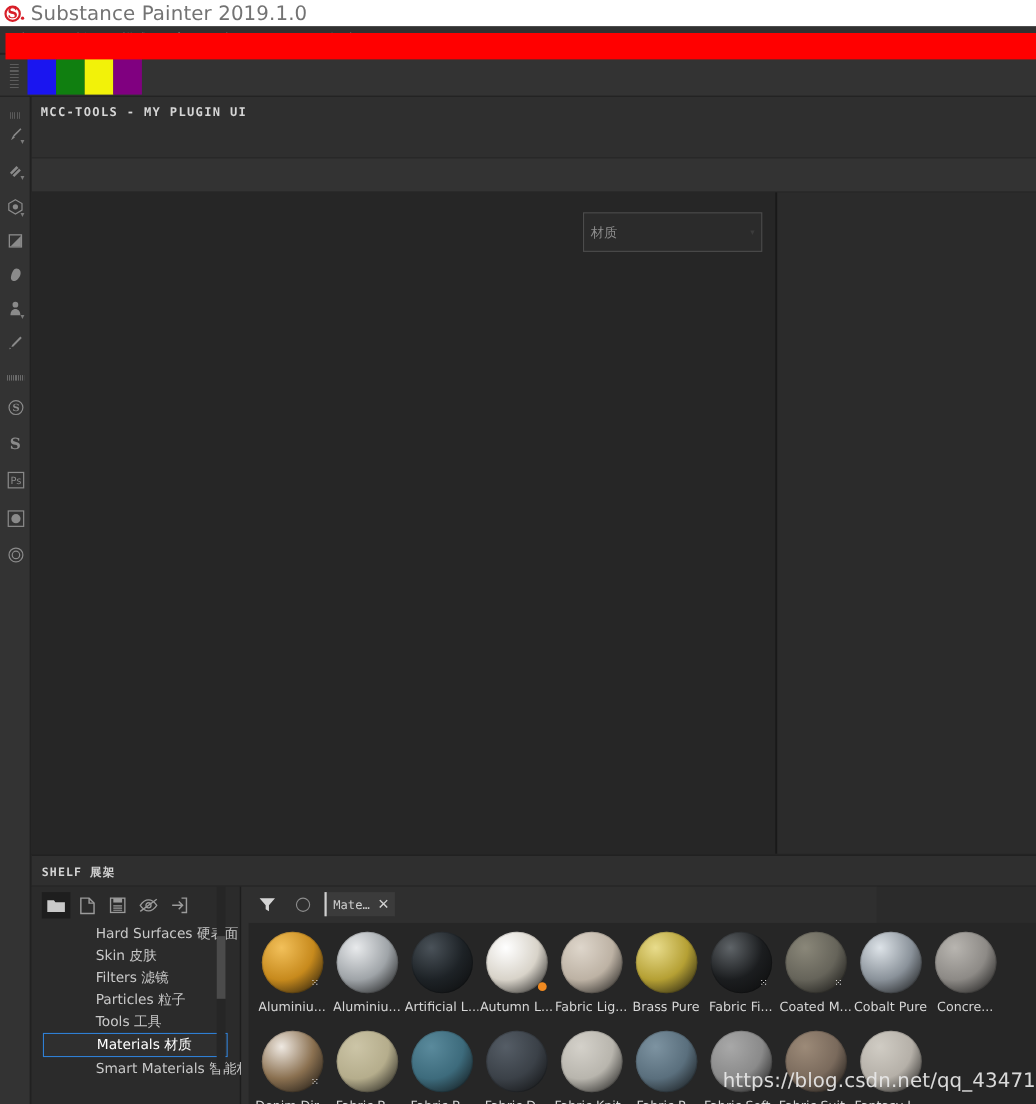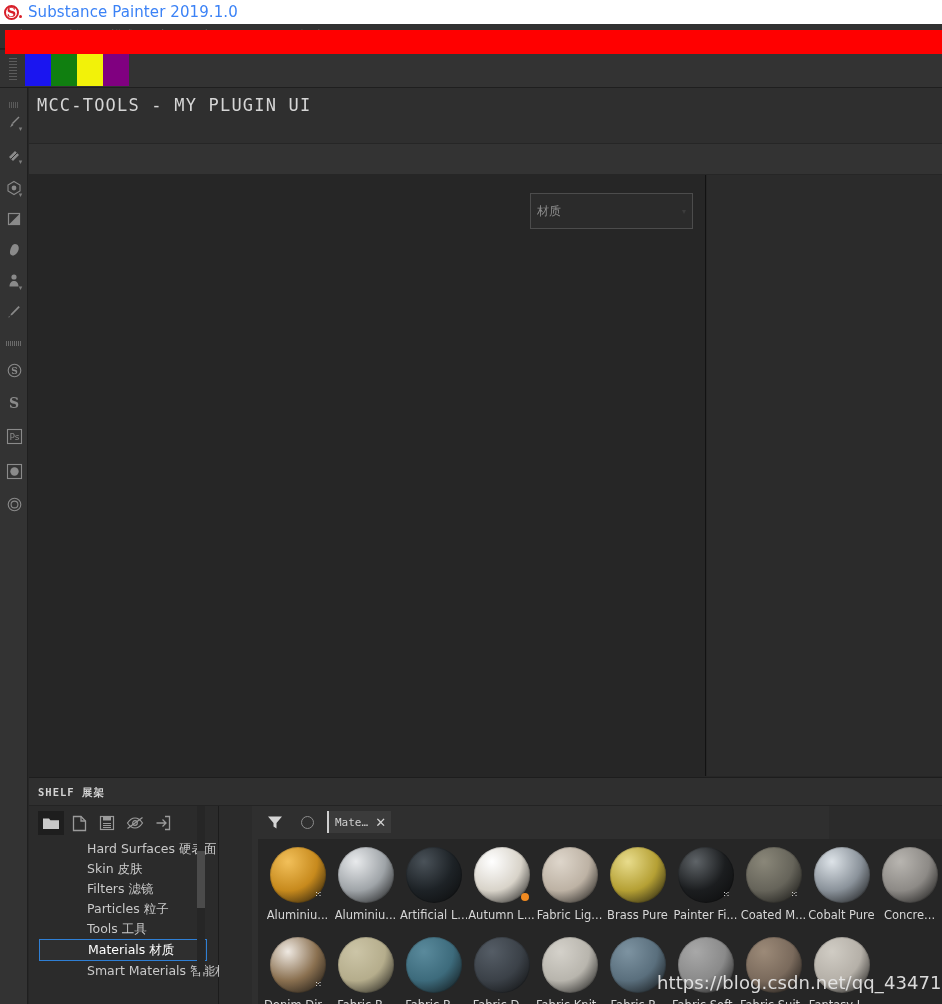--- a/index.html
+++ b/index.html
@@ -36,21 +36,21 @@
     position: absolute; left: 0; top: 0px; width: 15px; height: 17px;
     color: #d81e28; font-size: 13px; font-weight: bold;
     text-align: center; line-height: 17px;
     font-family: "DejaVu Serif", "Liberation Serif", serif;
   }
   .sp-logo .dot {
     position: absolute; left: 15px; top: 11px;
     width: 3px; height: 3px; background: #d81e28; border-radius: 50%;
   }
   .title-text {
-    font-size: 15px; color: #3b82f6;
+    font-size: 18px; color: #737373;
     font-family: "DejaVu Sans", "Liberation Sans", sans-serif;
     letter-spacing: 0.1px;
   }
 
   
   .menubar {
     position: absolute; left: 0; top: 24px; width: 942px; height: 25px;
     background: #313131;
     display: flex; align-items: center;
     border-bottom: 1px solid #232323;
@@ -106,23 +106,23 @@
   }
 
   
   .plugin-panel {
     position: absolute; left: 29px; top: 88px; width: 913px; height: 86px;
     background: #2f2f2f;
     border-bottom: 1px solid #212121;
   }
   .plugin-title {
     position: absolute; left: 8px; top: 7px;
-    color: #d6d6d6; font-size: 17px;
+    color: #d6d6d6; font-size: 11px;
     font-family: "DejaVu Sans Mono", "Liberation Mono", monospace;
-    letter-spacing: 1.2px; font-weight: normal;
+    letter-spacing: 1.2px; font-weight: bold;
   }
   .plugin-redbar {
     position: absolute; left: 5px; top: 30px; width: 937px; height: 24px;
     background: #ff0000;
   }
   .plugin-lower {
     position: absolute; left: 0; top: 55px; width: 913px; height: 31px;
     background: #333333;
     border-top: 1px solid #262626;
   }
@@ -209,21 +209,20 @@
   }
   .cat-scroll-thumb {
     position: absolute; right: 13px; top: 45px;
     width: 8px; height: 57px; background: #4b4b4b;
   }
 
   
   .shelf-right {
     position: absolute; left: 191px; top: 28px; width: 577px; height: 199px;
     background: #2f2f2f;
-    margin-left: 32px;
   }
   .filter-row {
     position: absolute; left: 0; top: 0; width: 722px; height: 32px;
     display: flex; align-items: center;
   }
   .filter-icon {
     width: 28px; height: 32px; margin-left: 9px;
     display: flex; align-items: center; justify-content: center;
     color: #d5d5d5;
   }
@@ -535,21 +534,21 @@
               <div class="cell-label">Fabric Lig...</div>
             </div>
             <div class="grid-cell">
               <div class="thumb" style="background: radial-gradient(circle at 32% 26%, rgb(232, 220, 140) 0%, rgb(181, 160, 52) 52%, rgba(0, 0, 0, 0.72) 100%);"></div>
               <div class="cell-label">Brass Pure</div>
             </div>
             <div class="grid-cell">
               <div class="thumb" style="background: radial-gradient(circle at 32% 26%, rgb(95, 100, 104) 0%, rgb(27, 29, 31) 52%, rgba(0, 0, 0, 0.72) 100%);">
                 <div class="sparkle">⁙</div>
               </div>
-              <div class="cell-label">Painter Fi...</div>
+              <div class="cell-label">Fabric Fi...</div>
             </div>
             <div class="grid-cell">
               <div class="thumb" style="background: radial-gradient(circle at 32% 26%, rgb(138, 135, 121) 0%, rgb(102, 100, 90) 52%, rgba(0, 0, 0, 0.72) 100%);">
                 <div class="sparkle">⁙</div>
               </div>
               <div class="cell-label">Coated M...</div>
             </div>
             <div class="grid-cell">
               <div class="thumb" style="background: radial-gradient(circle at 32% 26%, rgb(221, 227, 232) 0%, rgb(138, 146, 154) 52%, rgba(0, 0, 0, 0.72) 100%);"></div>
               <div class="cell-label">Cobalt Pure</div>

